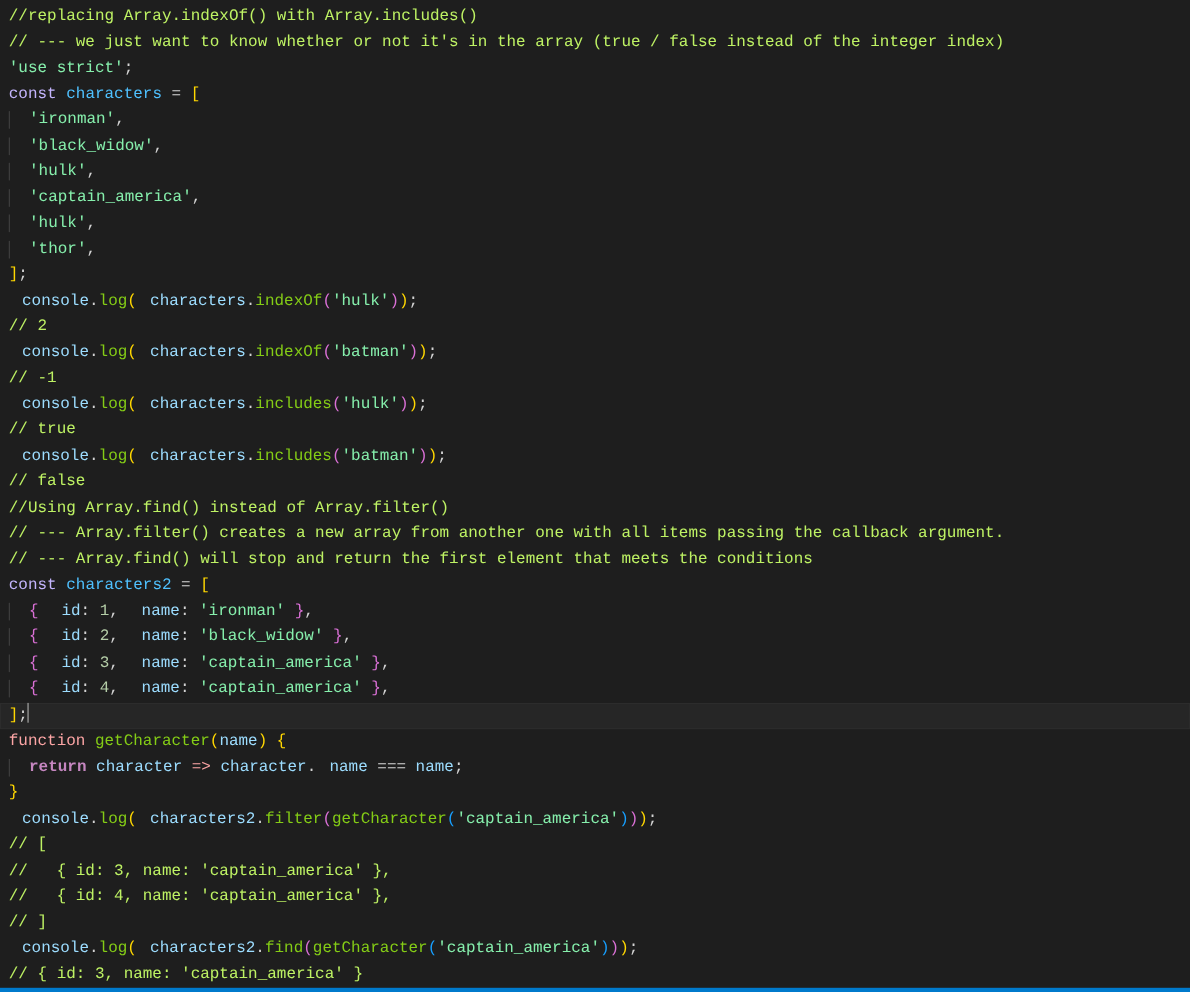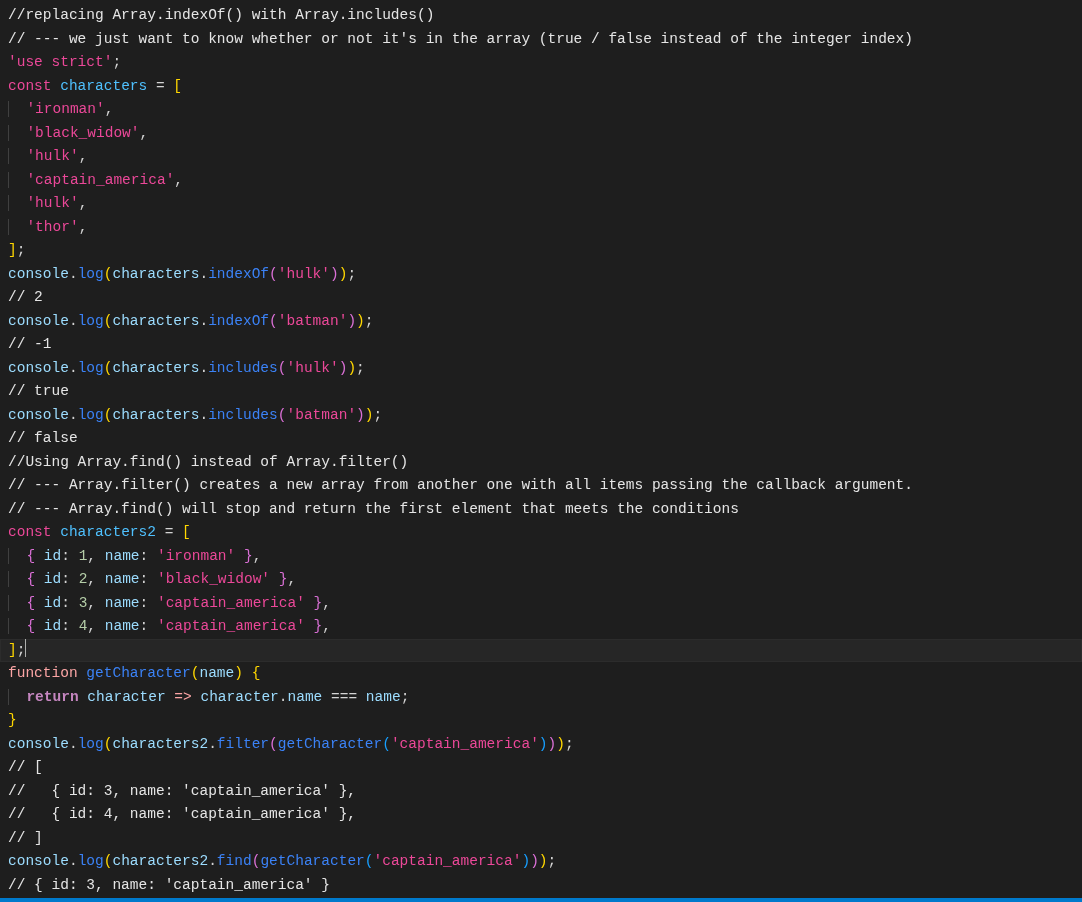--- a/index.html
+++ b/index.html
@@ -24,29 +24,29 @@
     background: rgba(255,255,255,0.04);
     margin-left: -8px; margin-right: -8px;
     padding-left: 8px; padding-right: 8px;
     box-shadow: inset 0 0 0 1px rgba(255,255,255,0.03);
   }
   .indent-guide {
     border-left: 1px solid #404040;
     padding-left: 0;
     margin-left: 0;
   }
-  .tok-comment  { color: #e5e5e5; }
-  .tok-string   { color: #ec4899; font-family: Liberation Mono, monospace; }
+  .tok-comment  { color: #bef264; }
+  .tok-string   { color: #86efac; font-family: Liberation Mono, monospace; }
   .tok-keyword  { color: #fca5a5; }
-  .tok-const    { color: #ec4899; }
+  .tok-const    { color: #c4b5fd; }
   .tok-return   { color: #c586c0; font-weight: bold; }
   .tok-var      { color: #4fc1ff; }
   .tok-param    { color: #9cdcfe; }
-  .tok-prop     { color: #9cdcfe; }
-  .tok-func     { color: #3b82f6; }
+  .tok-prop     { color: #9cdcfe; margin-left: 12px; }
+  .tok-func     { color: #84cc16; }
   .tok-number   { color: #b5cea8; }
   .tok-punct    { color: #d4d4d4; }
   .tok-brace-lv0 { color: #ffd700; }
   .tok-brace-lv1 { color: #da70d6; }
   .tok-brace-lv2 { color: #179fff; }
   .cursor {
     display: inline-block;
     width: 1px; height: 18px;
     background: #aeafad;
     vertical-align: -3px;

